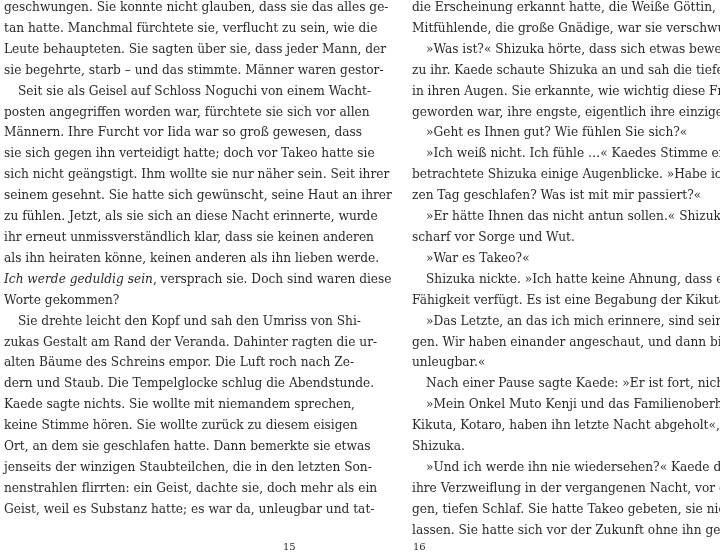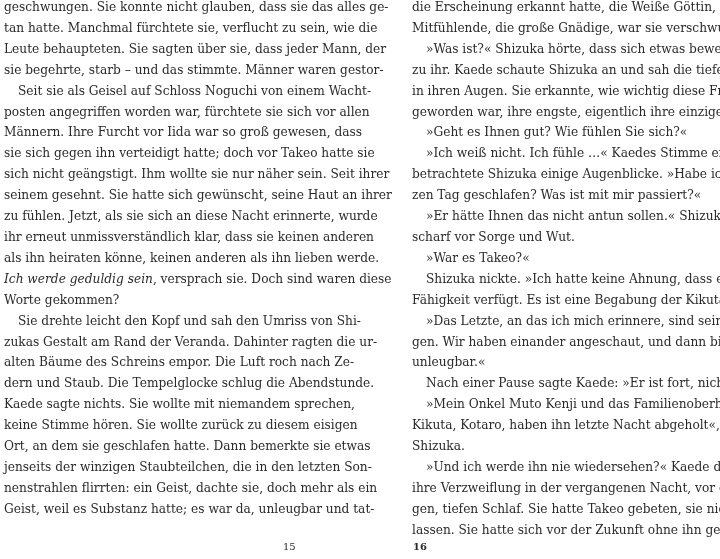--- a/index.html
+++ b/index.html
@@ -8,21 +8,21 @@
     .page { position:absolute; top:0; width:360px; height:559px; }
     .page-left { left:0; }
     .page-right { left:360px; }
     .text { position:absolute; font-size:12.2px; line-height:20.9px; text-align:justify; }
     .page-left .text { left:4px; top:-3px; width:349px; }
     .page-right .text { left:52px; top:-3px; width:306px; }
     .text .line { display:block; text-align:justify; text-align-last:justify; white-space:nowrap; overflow:visible; }
     .text .line.last { text-align-last:left; }
     .pnum { position:absolute; top:541px; font-size:10px; }
     .page-left .pnum { left:283px; }
-    .page-right .pnum { left:53px;font-weight:bold; }
+    .page-right .pnum { left:53px; }
     em { font-style:italic;margin-top:32px; }
   </style>
 </head>
 <body>
 
 <div class="page page-left">
   <div class="text">
     <span class="line">geschwungen. Sie konnte nicht glauben, dass sie das alles ge-</span>
     <span class="line">tan hatte. Manchmal fürchtete sie, verflucht zu sein, wie die</span>
     <span class="line">Leute behaupteten. Sie sagten über sie, dass jeder Mann, der</span>

